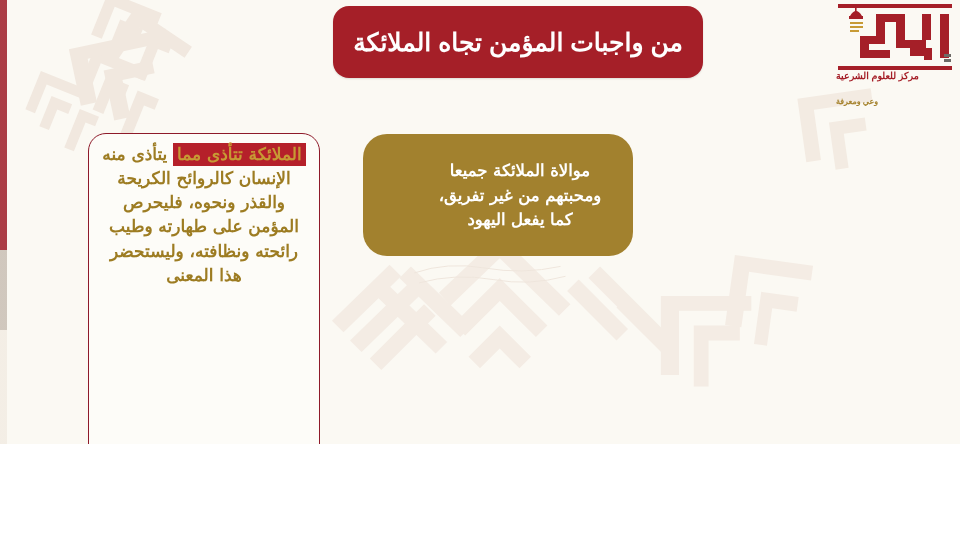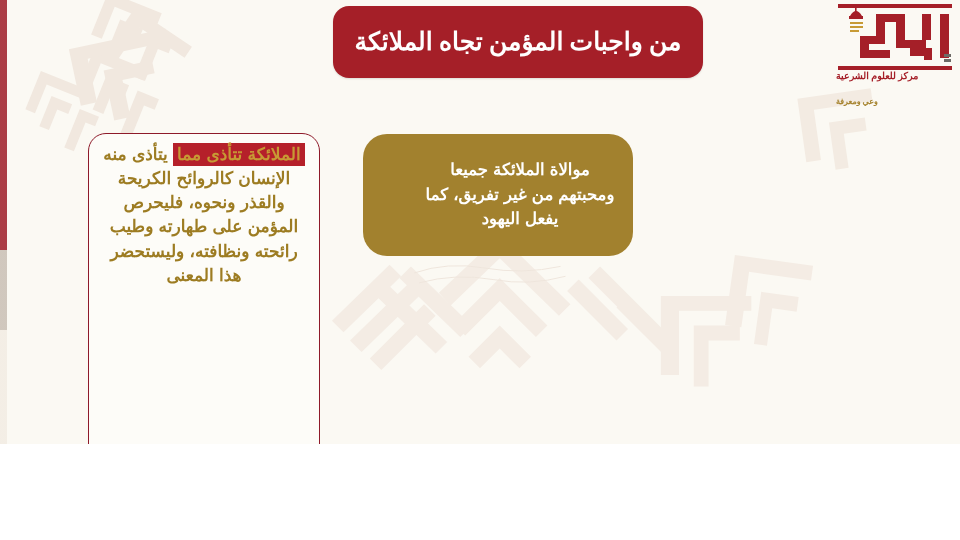--- a/index.html
+++ b/index.html
@@ -7,21 +7,21 @@
     margin: 0;
     padding: 0;
     background: #ffffff;
   }
   .slide {
     position: relative;
     width: 960px;
     height: 444px;
     overflow: hidden;
     background: #fbf9f3;
-    font-family: Liberation Serif, serif;
+    font-family: Liberation Sans, sans-serif;
   }
 
   
   .bg-layer {
     position: absolute;
     inset: 0;
     pointer-events: none;
     z-index: 0;
   }
   .bg-layer svg { display:block; width:100%; height:100%; }

